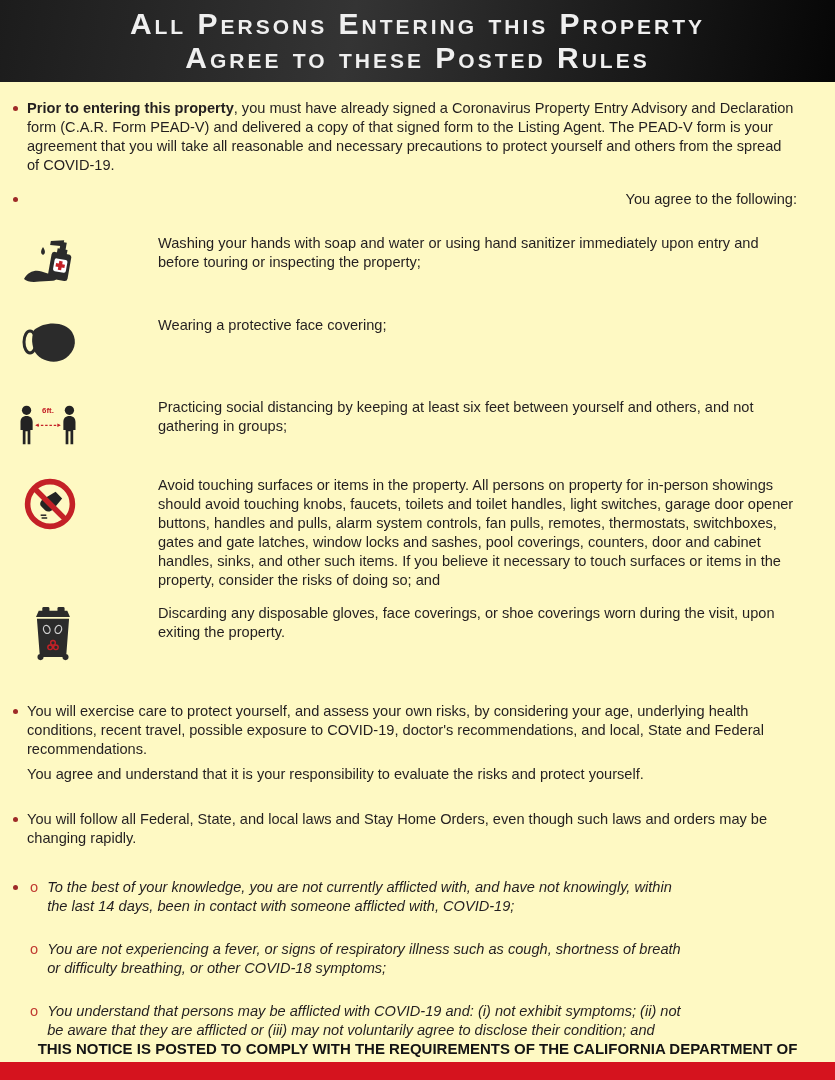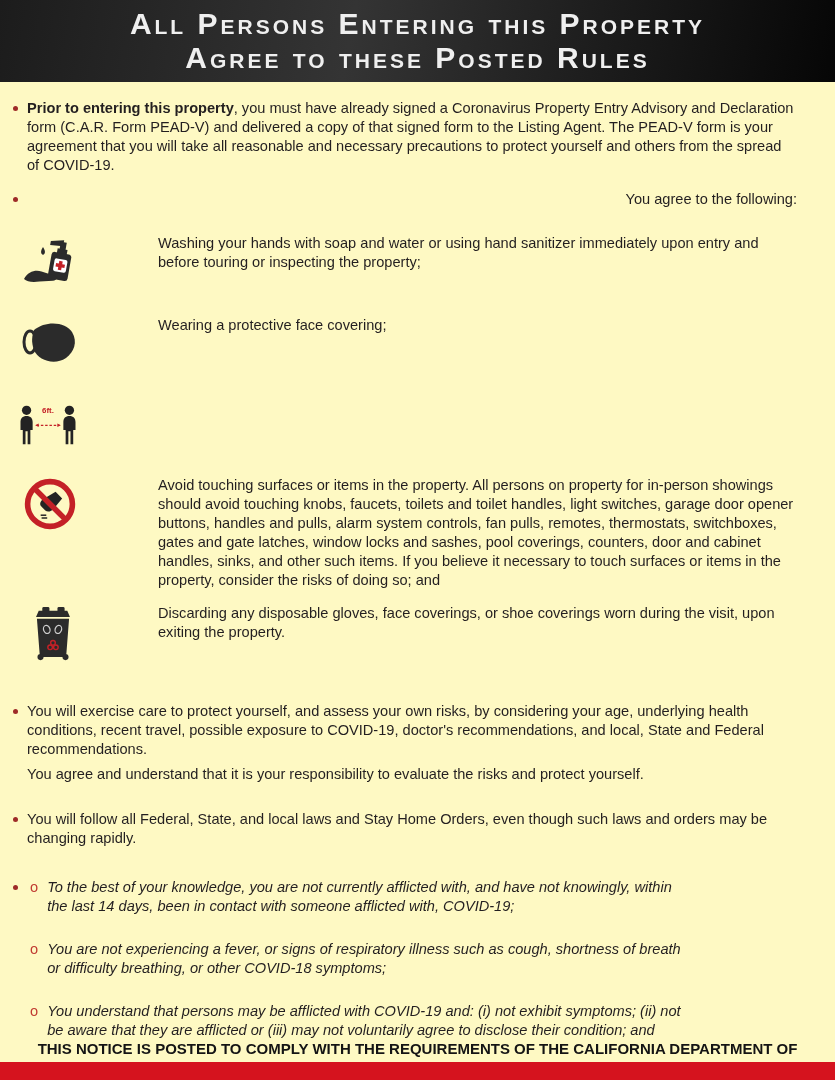--- a/index.html
+++ b/index.html
@@ -108,20 +108,21 @@
           <g fill="#232323" transform="translate(60 0)">
             <circle cx="12" cy="9" r="6.5"></circle>
             <path d="M12 17 c5.5 0 8.5 3 8.5 8.5 v11 h-3.2 v20 h-3.8 v-18 h-3 v18 h-3.8 v-20 H3.5 v-11 c0 -5.5 3 -8.5 8.5 -8.5 z"></path>
           </g>
           <text x="42" y="13" text-anchor="middle" font-size="11" font-weight="bold" fill="#c42127" font-family="Liberation Sans, sans-serif">6ft.</text>
           <line x1="26" y1="30" x2="58" y2="30" stroke="#c42127" stroke-width="1.8" stroke-dasharray="3.5 2.5"></line>
           <polygon points="24,30 29,27.5 29,32.5" fill="#c42127"></polygon>
           <polygon points="60,30 55,27.5 55,32.5" fill="#c42127"></polygon>
         </svg>
       </div>
+      <p class="icon-text">Practicing social distancing by keeping at least six feet between yourself and others, and not gathering in groups;</p>
     </div>
 
     <div class="icon-row" style="margin-bottom:14px;">
       <div class="icon-box">
         <svg width="56" height="56" viewBox="0 0 60 60" aria-hidden="true">
           <circle cx="30" cy="30" r="24" fill="none" stroke="#c42127" stroke-width="6"></circle>
           <path d="M36 17 l7 7 -9 11 c-2.5 3 -6.5 4 -9 2 l-4.5 -4.5 c-2 -2 -1 -5.5 2 -7.5 z" fill="#232323"></path>
           <g stroke="#232323" stroke-width="1.6">
             <line x1="20" y1="42" x2="26" y2="42"></line>
             <line x1="21" y1="45" x2="27" y2="45"></line>

